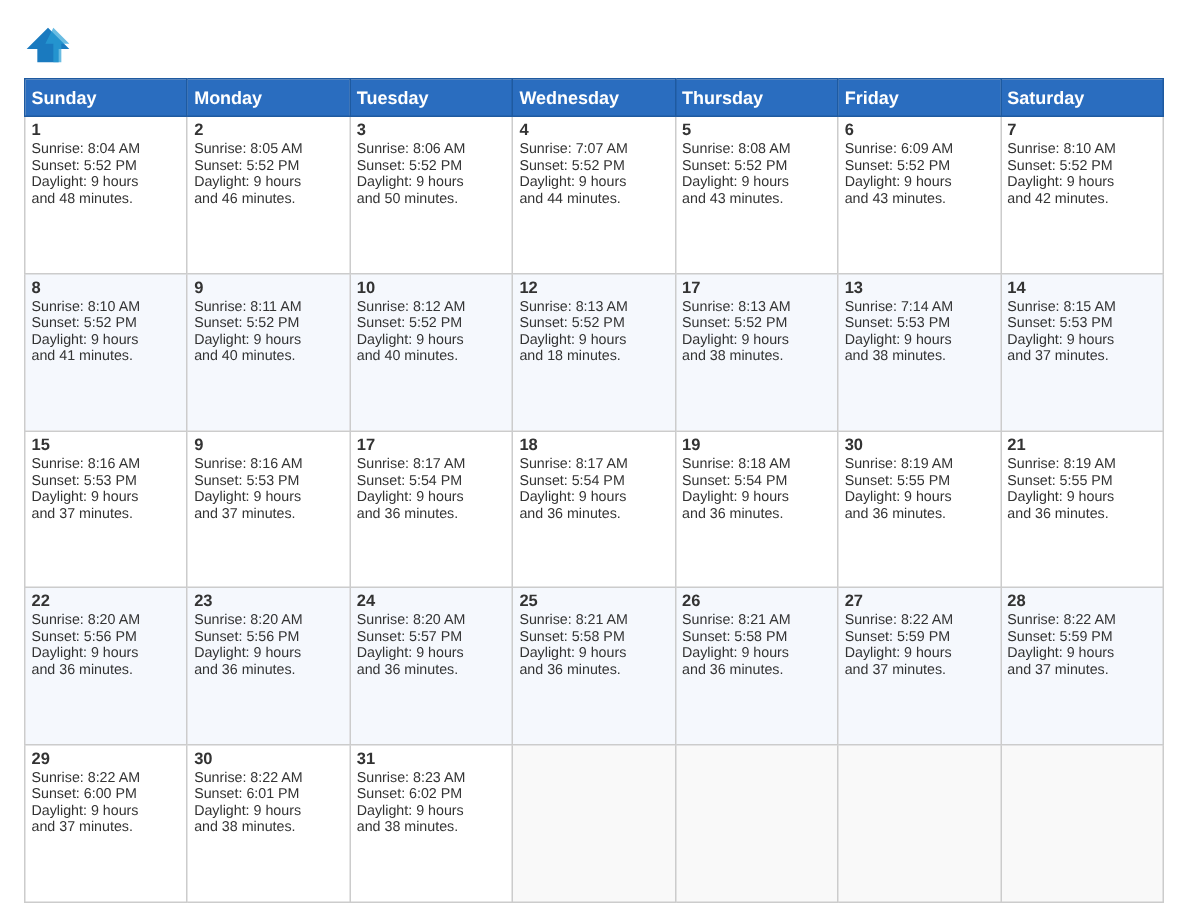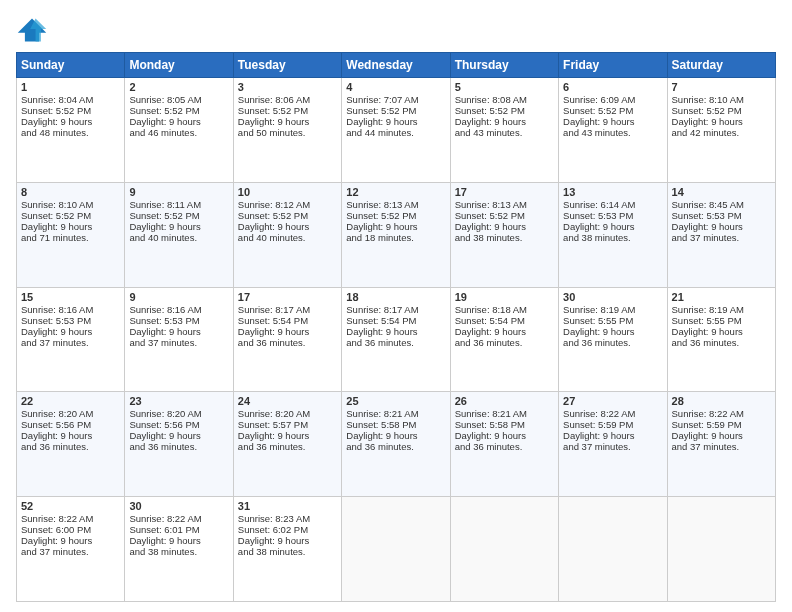--- a/index.html
+++ b/index.html
@@ -175,21 +175,21 @@
             <div>Daylight: 9 hours</div>
             <div>and 42 minutes.</div>
           </td>
         </tr>
         <tr>
           <td>
             <span class="day-num">8</span>
             <div>Sunrise: 8:10 AM</div>
             <div>Sunset: 5:52 PM</div>
             <div>Daylight: 9 hours</div>
-            <div>and 71 minutes.</div>
+            <div>and 41 minutes.</div>
           </td>
           <td>
             <span class="day-num">9</span>
             <div>Sunrise: 8:11 AM</div>
             <div>Sunset: 5:52 PM</div>
             <div>Daylight: 9 hours</div>
             <div>and 40 minutes.</div>
           </td>
           <td>
             <span class="day-num">10</span>
@@ -207,28 +207,28 @@
           </td>
           <td>
             <span class="day-num">17</span>
             <div>Sunrise: 8:13 AM</div>
             <div>Sunset: 5:52 PM</div>
             <div>Daylight: 9 hours</div>
             <div>and 38 minutes.</div>
           </td>
           <td>
             <span class="day-num">13</span>
-            <div>Sunrise: 6:14 AM</div>
+            <div>Sunrise: 7:14 AM</div>
             <div>Sunset: 5:53 PM</div>
             <div>Daylight: 9 hours</div>
             <div>and 38 minutes.</div>
           </td>
           <td>
             <span class="day-num">14</span>
-            <div>Sunrise: 8:45 AM</div>
+            <div>Sunrise: 8:15 AM</div>
             <div>Sunset: 5:53 PM</div>
             <div>Daylight: 9 hours</div>
             <div>and 37 minutes.</div>
           </td>
         </tr>
         <tr>
           <td>
             <span class="day-num">15</span>
             <div>Sunrise: 8:16 AM</div>
             <div>Sunset: 5:53 PM</div>
@@ -324,21 +324,21 @@
           <td>
             <span class="day-num">28</span>
             <div>Sunrise: 8:22 AM</div>
             <div>Sunset: 5:59 PM</div>
             <div>Daylight: 9 hours</div>
             <div>and 37 minutes.</div>
           </td>
         </tr>
         <tr>
           <td>
-            <span class="day-num">52</span>
+            <span class="day-num">29</span>
             <div>Sunrise: 8:22 AM</div>
             <div>Sunset: 6:00 PM</div>
             <div>Daylight: 9 hours</div>
             <div>and 37 minutes.</div>
           </td>
           <td>
             <span class="day-num">30</span>
             <div>Sunrise: 8:22 AM</div>
             <div>Sunset: 6:01 PM</div>
             <div>Daylight: 9 hours</div>

